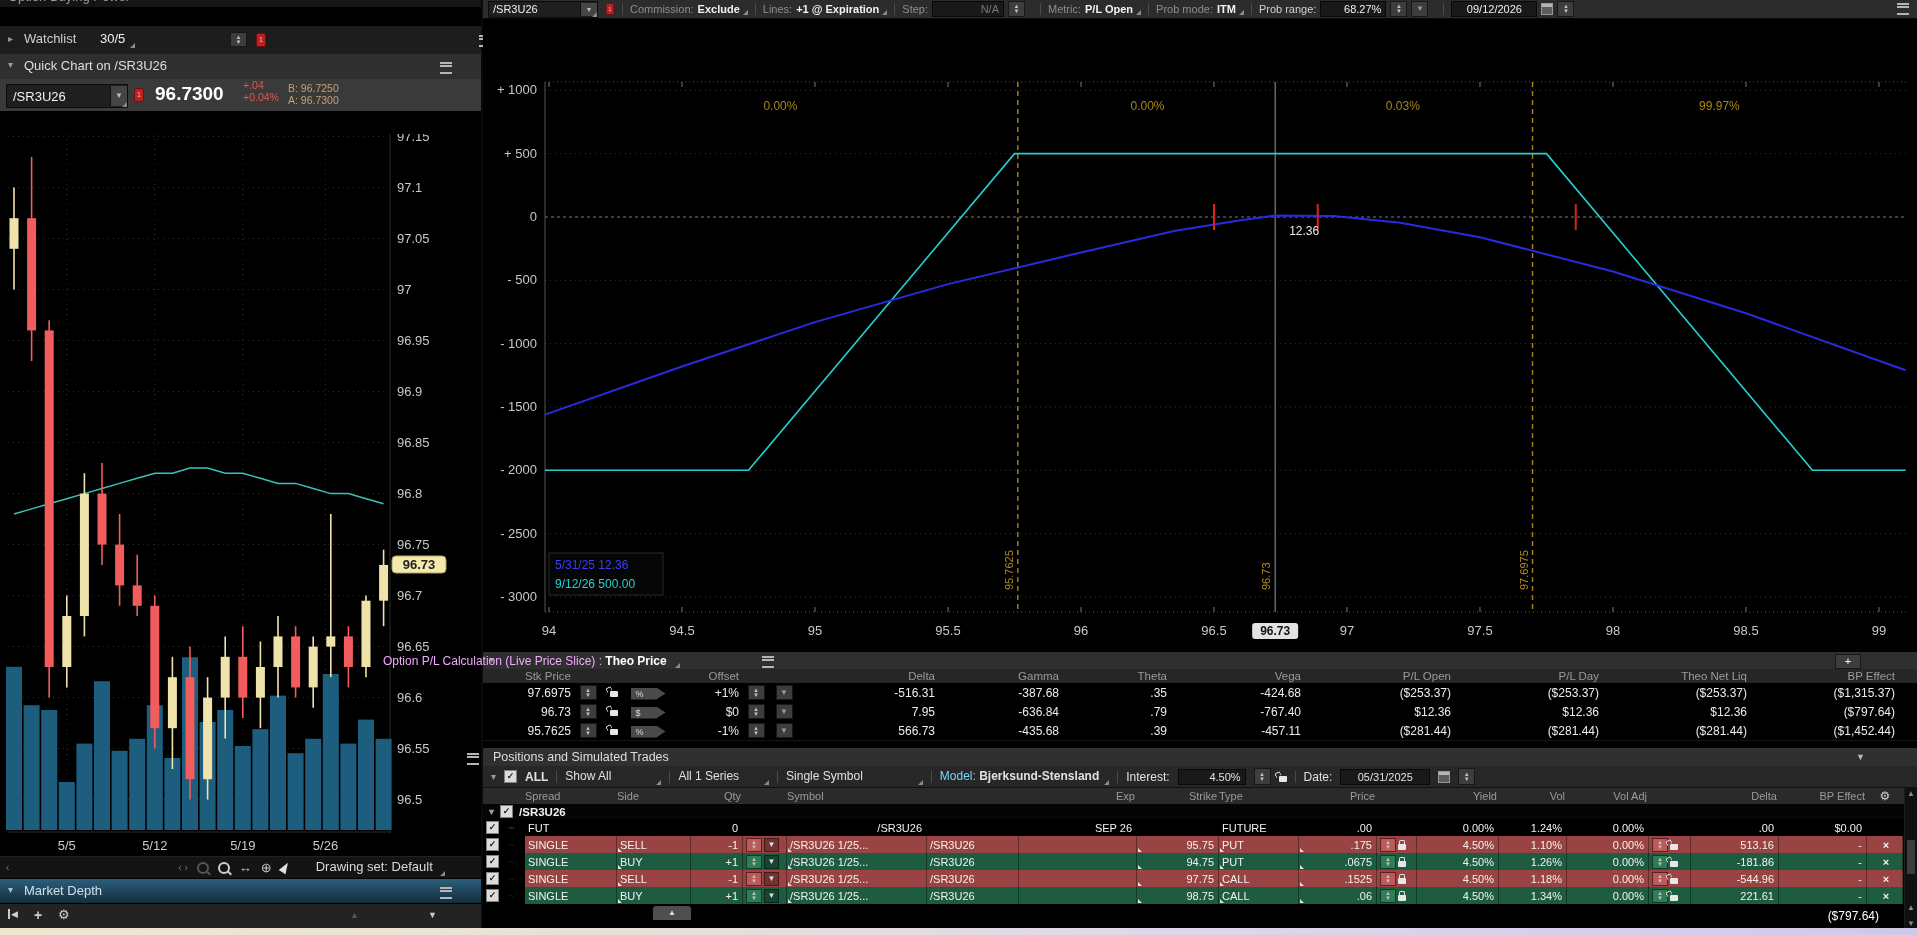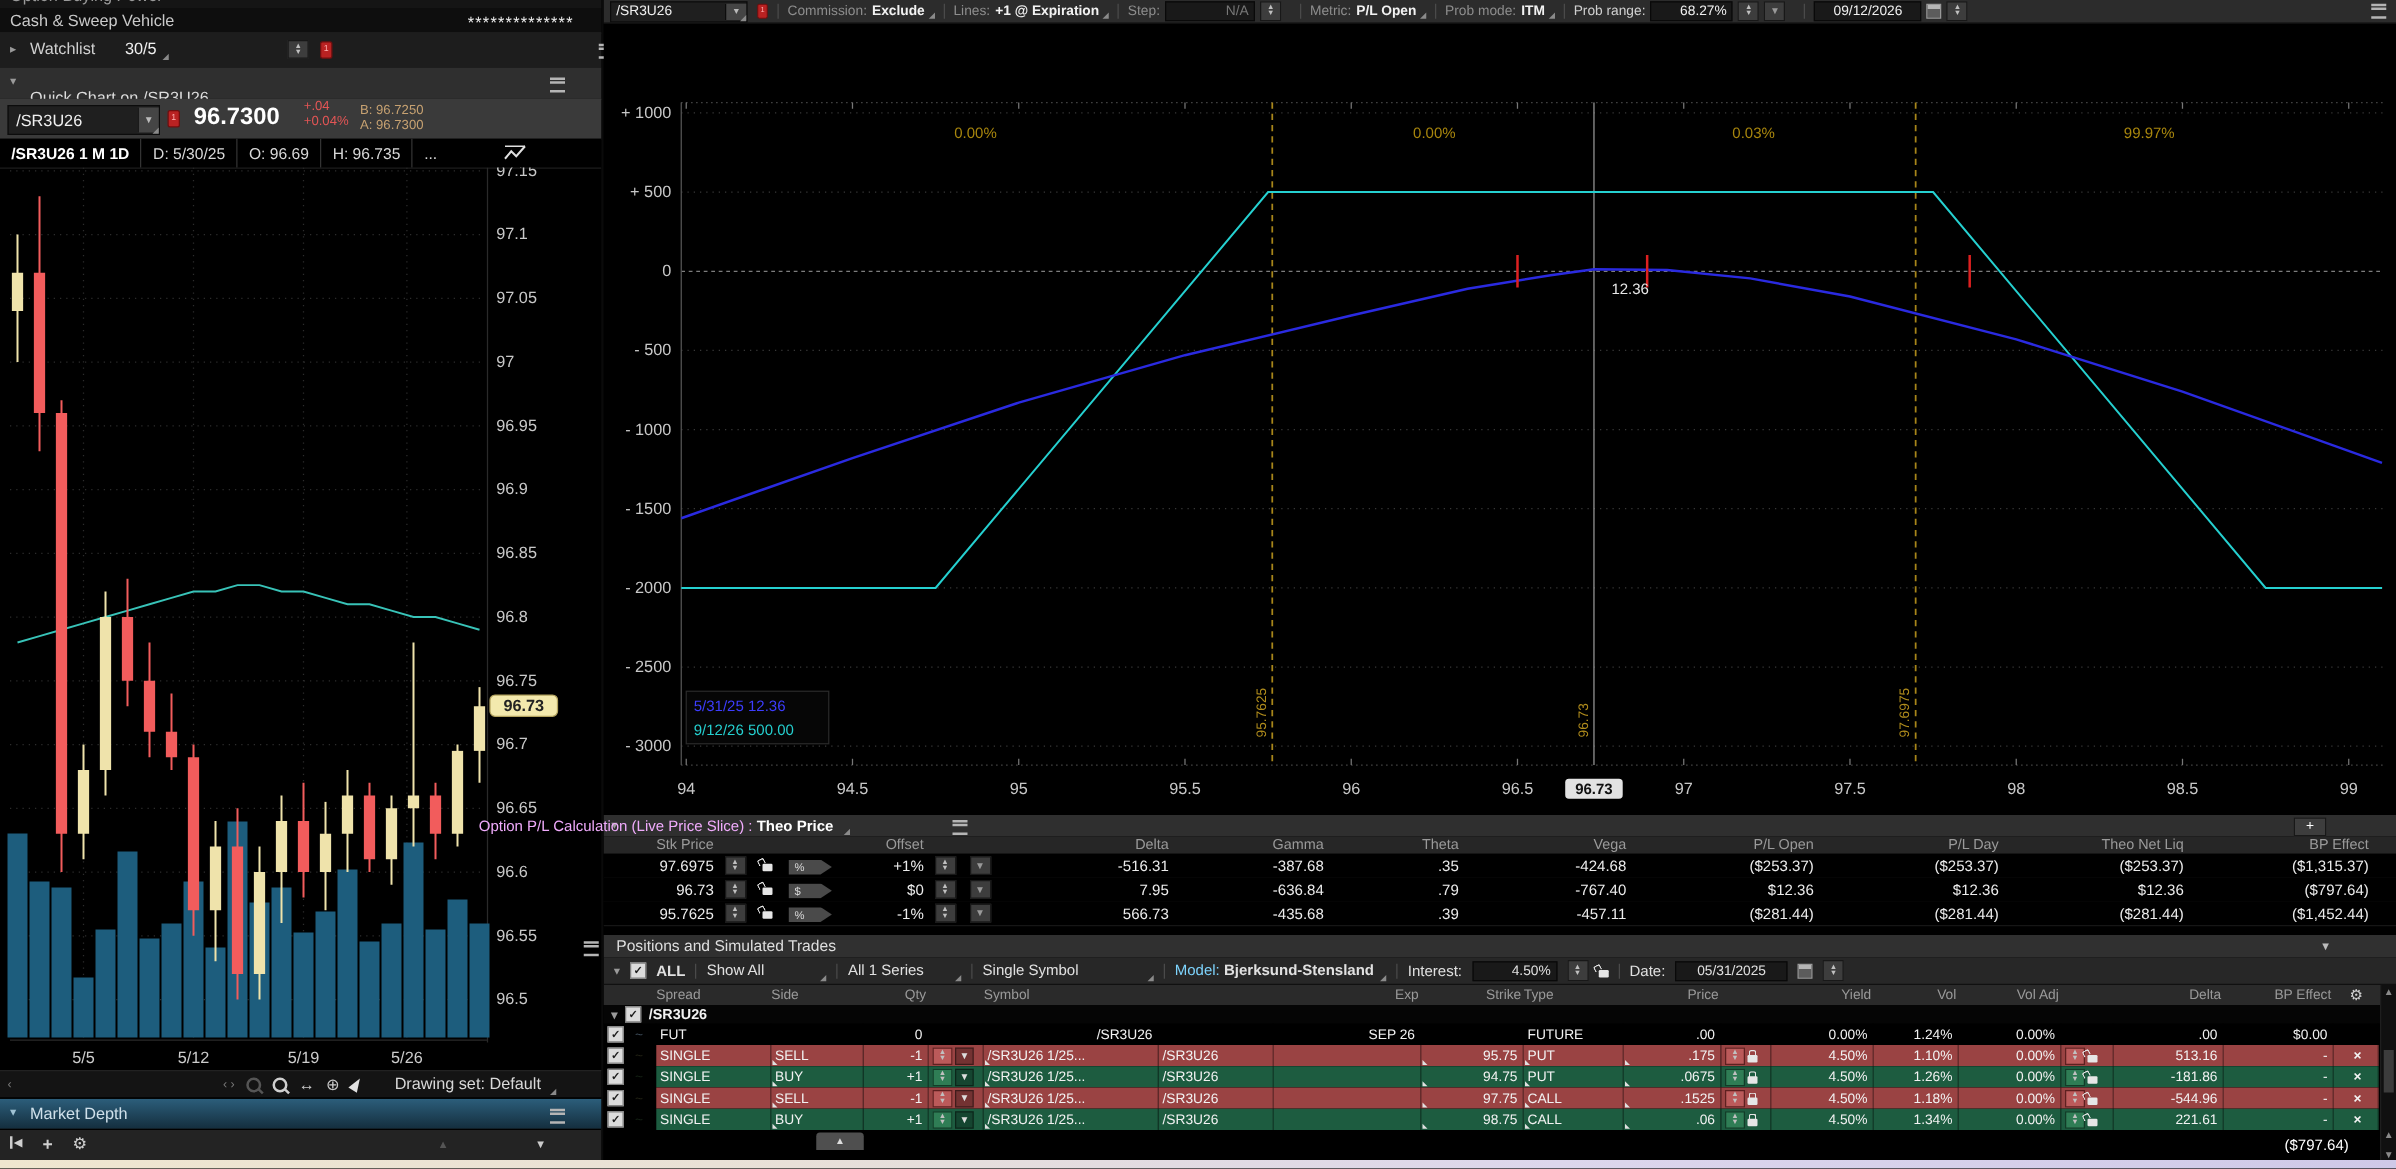--- a/index.html
+++ b/index.html
@@ -95,40 +95,36 @@
 <body>
 
 <div class="screen">
 
   <div id="left">
 
     <div class="abs row-obp">
       <span>Option Buying Power</span>
     </div>
 
-    <div class="abs row-cash">
-      <span class="lbl">Cash &amp; Sweep Vehicle</span>
-      <span class="val">**************</span>
-    </div>
 
     <div class="abs row-watch">
       <span class="abs" style="left:8px;top:7px;color:#9a9a9a;font-size:10px;">▸</span>
       <span class="abs" style="left:24px;top:5px;color:#cfcfcf;">Watchlist</span>
       <span class="abs dd" style="left:100px;top:5px;color:#f0f0f0;padding:0 10px 2px 0;">30/5</span>
       <span class="abs st" style="left:230px;top:6px;">
           <i>▲</i>
           <i>▼</i>
         </span>
       <span class="abs rb" style="left:256px;top:7px;">1</span>
       <span class="abs ham" style="left:440px;top:9px;"></span>
     </div>
 
     <div class="abs row-qch">
       <span class="abs" style="left:8px;top:5px;color:#9a9a9a;font-size:10px;">▾</span>
-      <span class="abs" style="left:24px;top:16px;">Quick Chart on /SR3U26</span>
+      <span class="abs" style="left:24px;top:4px;">Quick Chart on /SR3U26</span>
       <span class="abs ham" style="left:440px;top:8px;"></span>
     </div>
 
     <div class="abs row-sym">
       <span class="combo abs dd" style="left:6px;top:5px;width:120px;">
         <span class="cv" style="flex:1;">/SR3U26</span>
         <span class="ca">▼</span>
       </span>
       <span class="abs rb" style="left:134px;top:9px;">1</span>
       <span class="abs" style="left:155px;top:4px;font-size:19px;font-weight:bold;color:#fff;">96.7300</span>
@@ -137,31 +133,20 @@
         <span>+0.04%</span>
       </span>
       <span class="abs" style="left:288px;top:3px;font-size:10.5px;color:#c6a171;line-height:12px;">
         <span>B: 96.7250</span><br>
         <span>A: 96.7300</span>
       </span>
       <span class="abs dd" style="left:372px;top:8px;color:#eee;font-size:12px;padding:0 10px 3px 0;">D</span>
       <span class="abs ham" style="left:440px;top:11px;"></span>
     </div>
 
-    <div class="abs row-ohlc">
-      <span class="seg" style="font-weight:bold;color:#fff;">/SR3U26 1 M 1D</span>
-      <span class="seg">D: 5/30/25</span>
-      <span class="seg">O: 96.69</span>
-      <span class="seg">H: 96.735</span>
-      <span class="seg" style="border-right:none;">...</span>
-      <svg width="20" height="16" style="margin-left:auto;margin-right:58px;">
-        <polyline points="1,12 6,6 10,10 17,2" stroke="#e0e0e0" stroke-width="1.6" fill="none"></polyline>
-        <line x1="1" y1="2" x2="17" y2="2" stroke="#e0e0e0" stroke-width="1.2"></line>
-      </svg>
-    </div>
 
     <svg id="qc-svg" class="abs" style="left:0;top:134px;" width="481" height="722">
         <line x1="8" x2="388" y1="2.5999999999982606" y2="2.5999999999982606" stroke="#2c2c2c" stroke-dasharray="1,4"></line>
         <text x="397" y="6.599999999998261" fill="#c8c8c8" font-size="13" text-anchor="start" font-family="Liberation Sans, sans-serif">97.15</text>
         <line x1="8" x2="388" y1="53.60000000000986" y2="53.60000000000986" stroke="#2c2c2c" stroke-dasharray="1,4"></line>
         <text x="397" y="57.60000000000986" fill="#c8c8c8" font-size="13" text-anchor="start" font-family="Liberation Sans, sans-serif">97.1</text>
         <line x1="8" x2="388" y1="104.60000000000696" y2="104.60000000000696" stroke="#2c2c2c" stroke-dasharray="1,4"></line>
         <text x="397" y="108.60000000000696" fill="#c8c8c8" font-size="13" text-anchor="start" font-family="Liberation Sans, sans-serif">97.05</text>
         <line x1="8" x2="388" y1="155.60000000000406" y2="155.60000000000406" stroke="#2c2c2c" stroke-dasharray="1,4"></line>
         <text x="397" y="159.60000000000406" fill="#c8c8c8" font-size="13" text-anchor="start" font-family="Liberation Sans, sans-serif">97</text>

